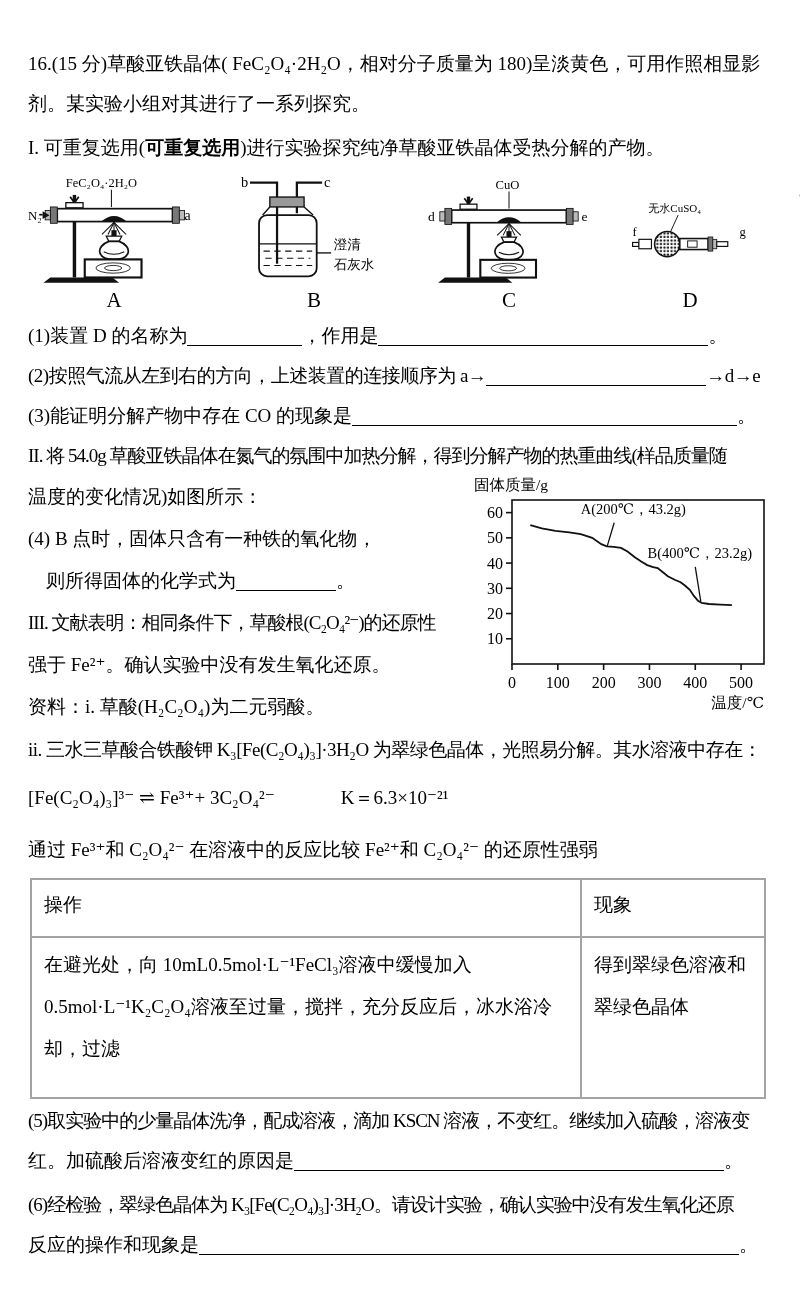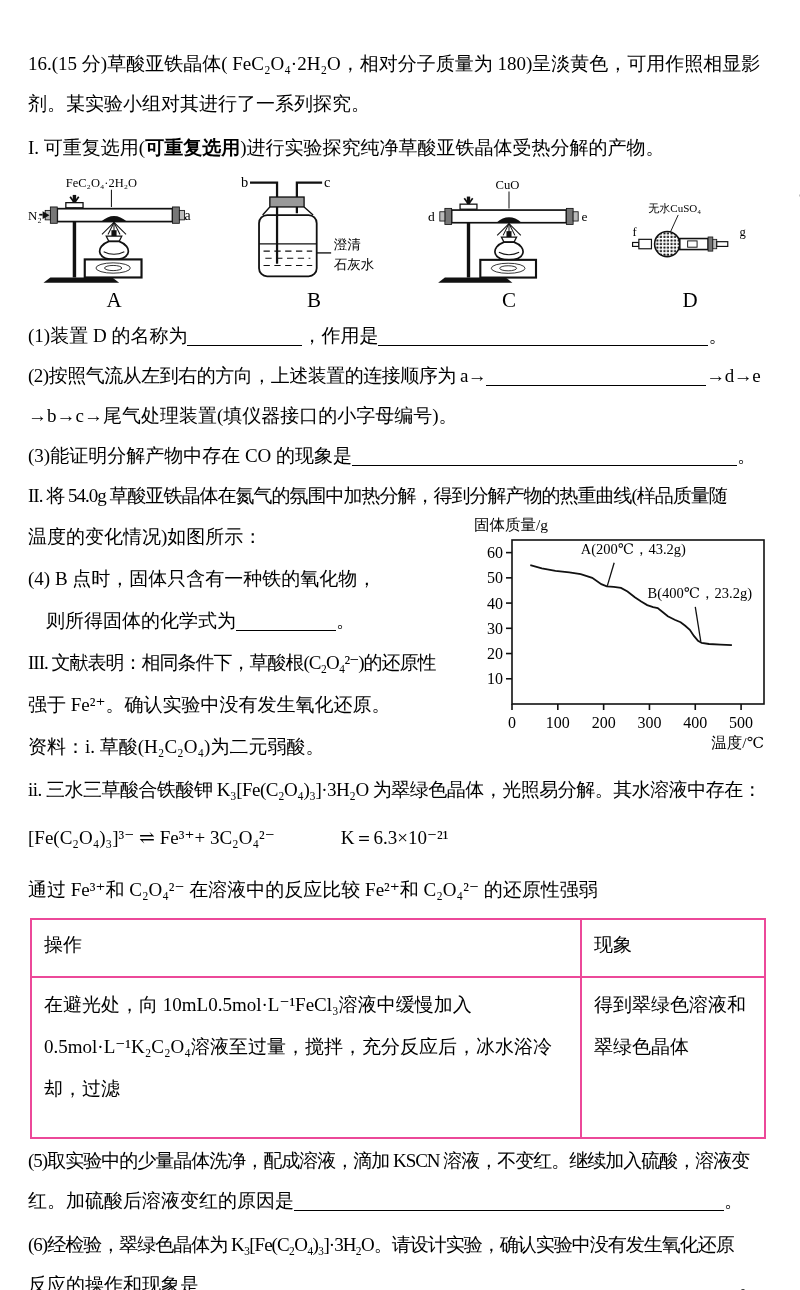--- a/index.html
+++ b/index.html
@@ -16,21 +16,21 @@
   .w115{width:115px}.w330{width:330px}.w220{width:220px}.w385{width:385px}
   .w100{width:100px}.w430{width:430px}.w540{width:540px}
   .strip{display:flex;justify-content:space-between;align-items:flex-end;margin-top:2px;gap:41px;}
   .app{display:flex;flex-direction:column;align-items:center;}
   .letter{font-size:21px;line-height:24px;margin-top:2px;}
   .mb4{margin-bottom:4px;}.mb12{margin-bottom:12px;}
   .sec2::after{content:"";display:block;clear:both;}
   .chartbox{float:right;width:300px;margin:0 0 2px 8px;}
   svg text{font-family:"Liberation Serif","DejaVu Serif",serif;fill:#000;}
   table.exp{border-collapse:collapse;width:736px;margin:8px 0 0 2px;table-layout:fixed;}
-  .exp td{border:2px solid #ec4899;vertical-align:top;}
+  .exp td{border:2px solid #a3a3a3;vertical-align:top;}
   .exp tr.hdr td{padding:12px 12px 18px;line-height:26px;}
   .exp tr.bodyr td{padding:6px 12px 27px;line-height:42px;white-space:normal;}
   .exp td.phen{width:158px;padding-right:6px;border-radius:28px;}
   .mt2{margin-top:2px}.mt4{margin-top:4px}.mt8{margin-top:8px}
   .mt12{margin-top:12px}
   .eqgap{display:inline-block;width:66px;}
 </style>
 </head>
 <body>
 
@@ -183,21 +183,20 @@
         <line x1="110" y1="64" x2="124" y2="64" stroke="#111" stroke-width="1.5"></line>
         <text x="126" y="70" font-size="15">碱石灰</text>
       </svg>
       <div class="letter">E</div>
     </div>
   </div>
 
   <div class="ln mt4"><span>(1)装置 D 的名称为</span><span class="blank w115"></span><span>，作用是</span><span class="blank w330"></span><span>。</span></div>
 
   <div class="ln t1"><span>(2)按照气流从左到右的方向，上述装置的连接顺序为 a→</span><span class="blank w220"></span><span>→d→e</span></div>
-  <div class="ln">→b→c→尾气处理装置(填仪器接口的小字母编号)。</div>
 
   <div class="ln"><span>(3)能证明分解产物中存在 CO 的现象是</span><span class="blank w385"></span><span>。</span></div>
 
   <div class="sec2">
     <div class="ln t2">II. 将 54.0g 草酸亚铁晶体在氮气的氛围中加热分解，得到分解产物的热重曲线(样品质量随</div>
     <div class="chartbox">
       <svg id="tg-chart" width="300" height="234">
           <rect x="40" y="24" width="252" height="164" fill="none" stroke="#111" stroke-width="1.6"></rect>
           <line x1="34" y1="162.76923076923077" x2="40" y2="162.76923076923077" stroke="#111" stroke-width="1.6"></line>
           <text x="31" y="168.26923076923077" text-anchor="end" font-size="16">10</text>

